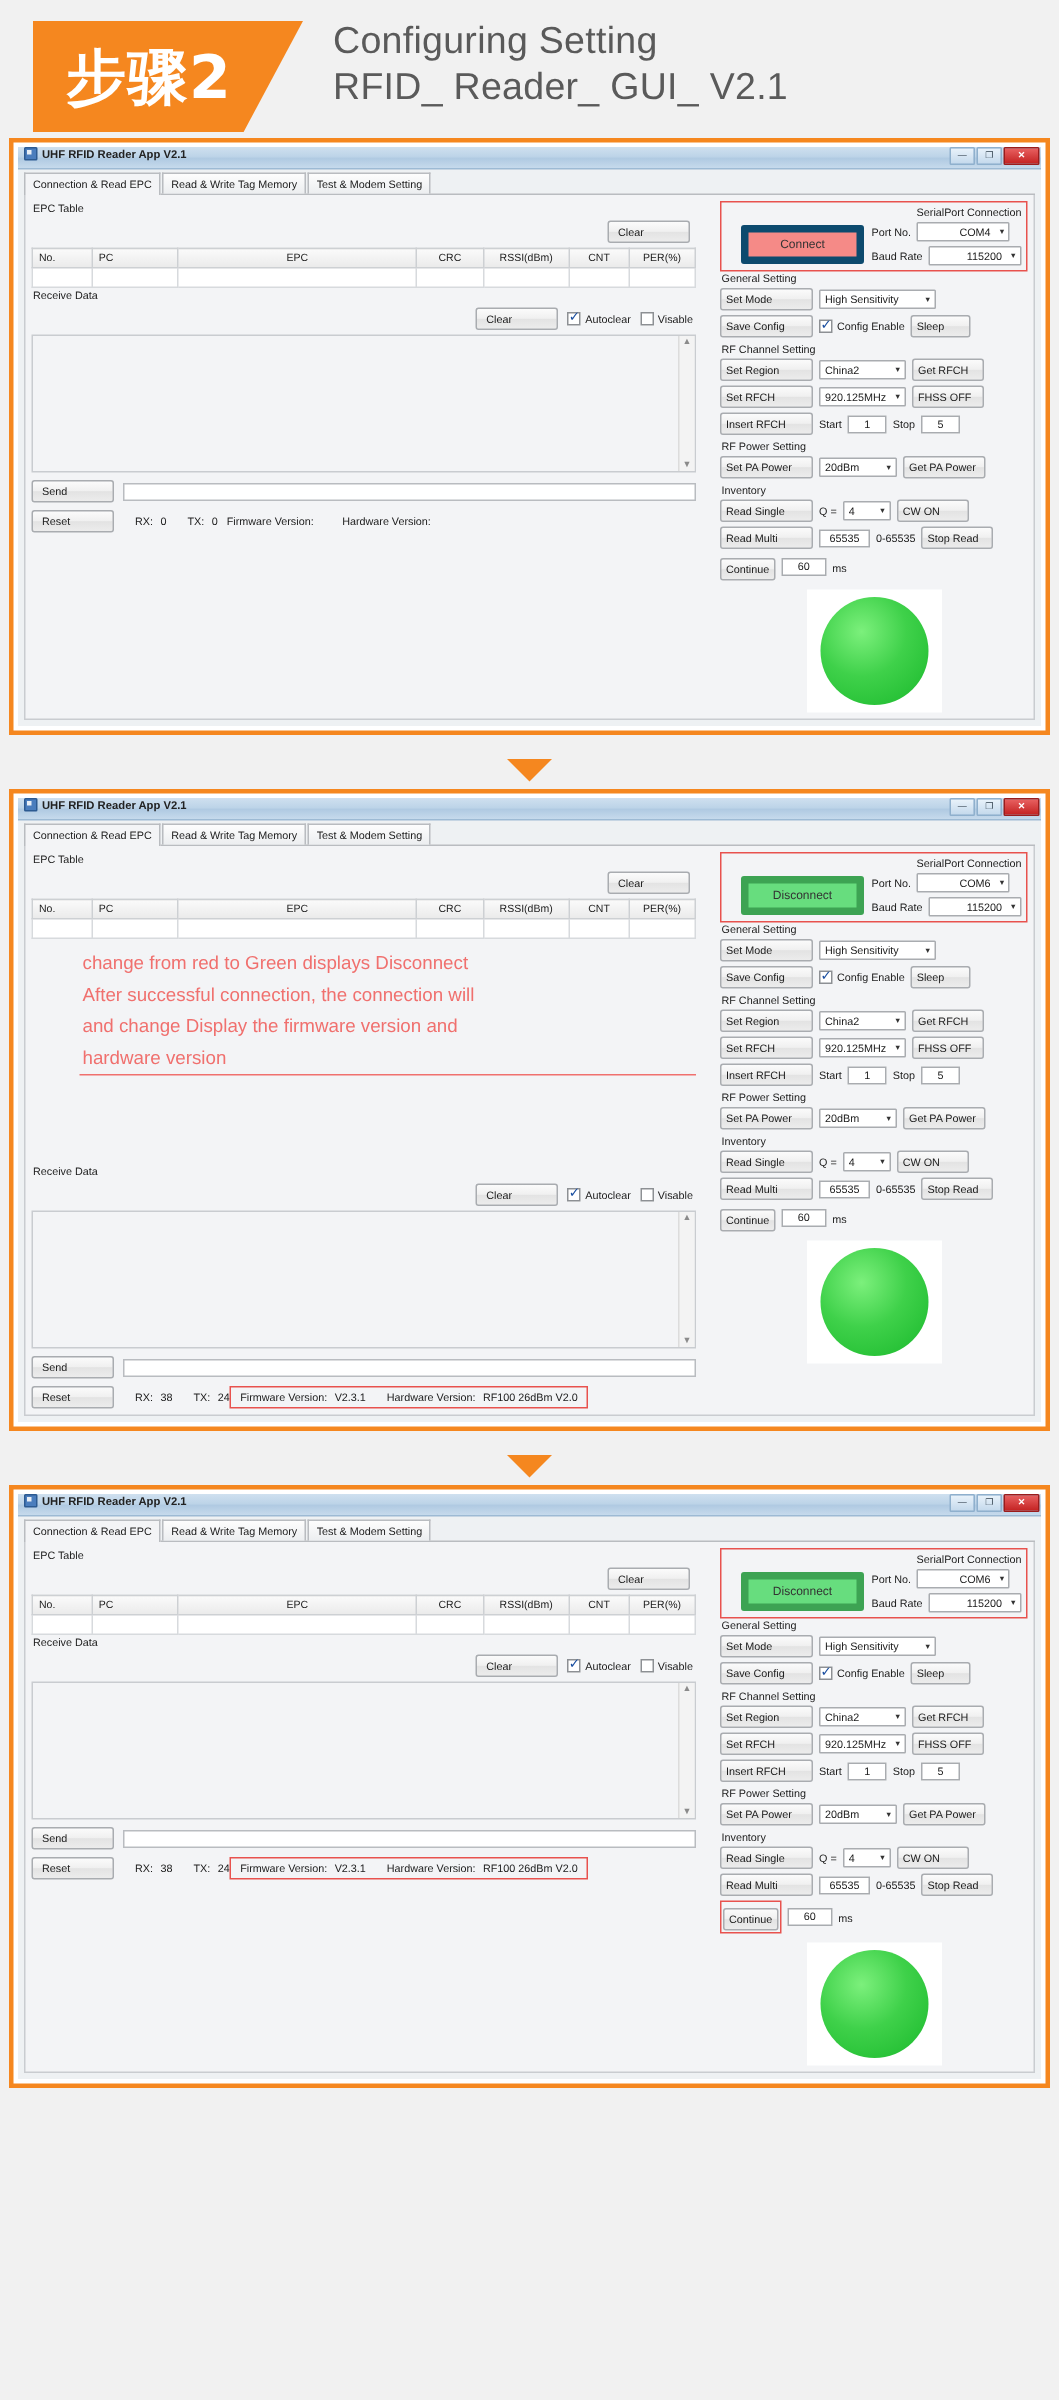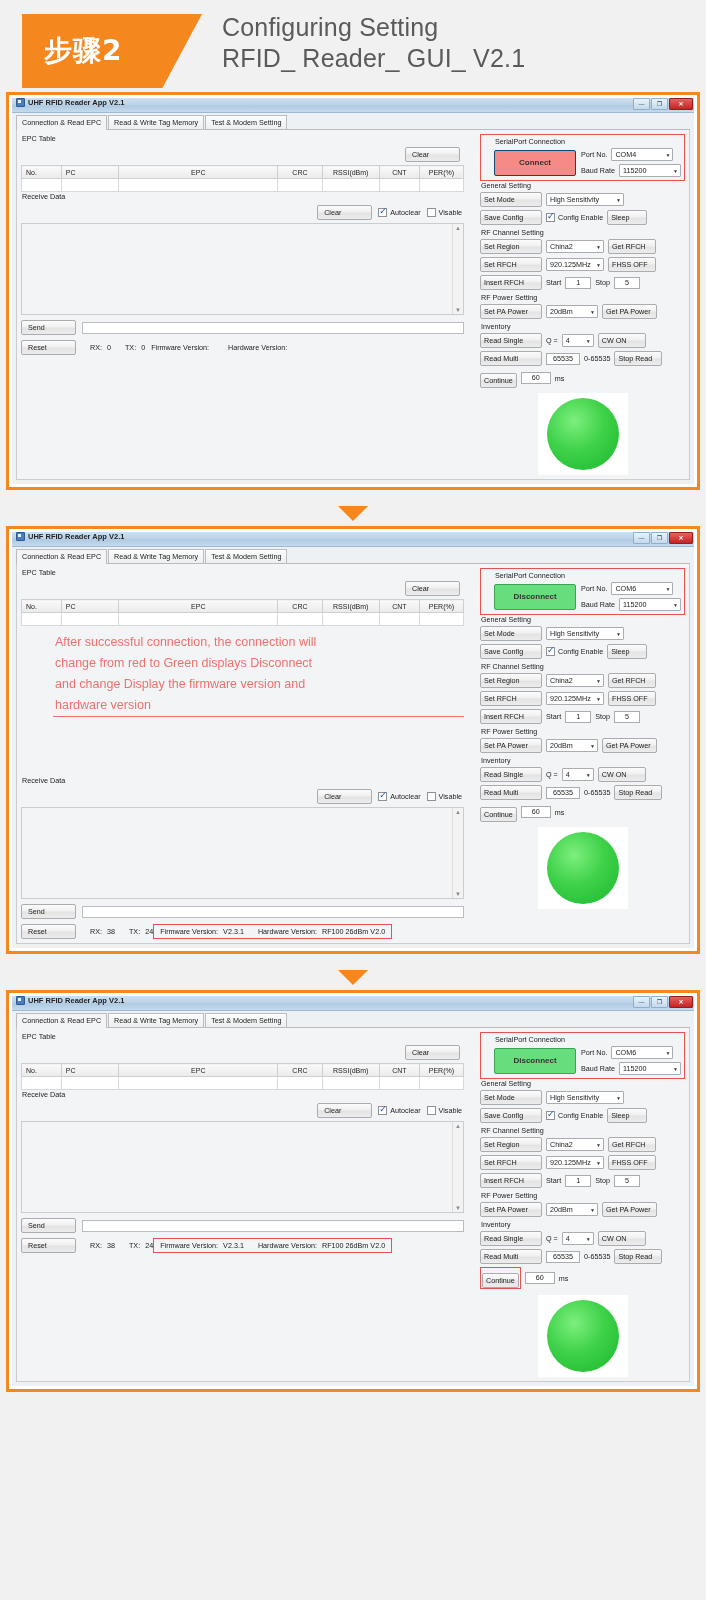--- a/index.html
+++ b/index.html
@@ -13,21 +13,21 @@
 
   
   .header { position:relative; height:92px; background:#f1f1f1; }
   .step-badge {
     position:absolute; left:22px; top:14px; width:180px; height:74px;
     background:#f5871f;
     clip-path: polygon(0 0, 100% 0, 78% 100%, 0 100%);
     display:flex; align-items:center; justify-content:flex-start;
   }
   .step-badge-text {
-    color:#fff; font-size:28px; font-weight:700; margin-left:22px;
+    color:#fff; font-size:40px; font-weight:700; margin-left:22px;
     letter-spacing:1px; font-family:"DejaVu Sans", sans-serif;
   }
   .header-title {
     position:absolute; left:222px; top:12px; right:8px;
     color:#5a5a5a; font-size:25px; line-height:31px; font-weight:400;
     font-family:"Liberation Sans", sans-serif; letter-spacing:.2px;
   }
   .header-title div { white-space:nowrap; }
 
   
@@ -154,25 +154,25 @@
     line-height:13px;
   }
   .txtin {
     font-size:7.2px; color:#1b1b1b; border:1px solid #a9acb0; background:#fff;
     height:12px; line-height:10px; padding:0 3px; text-align:center; min-width:26px;
   }
   .plainlbl { font-size:7.2px; color:#1b1b1b; white-space:nowrap; }
   .btn.rb { min-width:62px; padding:2px 3px; }
   .btn.rb2 { min-width:58px; padding:2px 3px; }
 
-  .conn-box { border:1.5px solid #e8524e; padding:2px 3px 3px 13px; }
+  .conn-box { border:1.5px solid #e8524e; padding:2px 3px 3px 13px;text-align:right; }
   .connect-btn {
-    width:86px; height:26px; border:1px solid #0c4a6e; border-radius:2px;
+    width:86px; height:26px; border:5px solid #0c4a6e; border-radius:2px;
     background:#f58a87; color:#333; font-size:8px;
-    display:flex; align-items:center; justify-content:center; cursor:pointer;font-weight:bold;
+    display:flex; align-items:center; justify-content:center; cursor:pointer;
   }
   .connect-btn.green { background:#67dd7e; border-color:#3da353; }
   .conn-inner { display:flex; align-items:center; gap:5px; }
   .conn-fields { display:flex; flex-direction:column; gap:3px; }
   .conn-frow { display:flex; align-items:center; gap:4px; }
 
   .led-wrap { margin-top:6px; display:flex; justify-content:center; }
   .led {
     width:72px;height:72px;border-radius:50%;
     background:radial-gradient(circle at 38% 32%, #7cf07c 0%, #3fd14a 45%, #19b82b 100%);
@@ -439,22 +439,22 @@
                   <td></td>
                     <td></td>
                     <td></td>
                   <td></td>
                 </tr>
               </tbody>
             </table>
 
             <div class="anno-area">
               <div class="anno" style="padding-top: 6px;">
+                  <div>change from red to Green displays Disconnect</div>
                   <div>After successful connection, the connection will</div>
-                  <div>change from red to Green displays Disconnect</div>
                   <div>and change Display the firmware version and</div>
                   <div>hardware version</div>
                 </div>
               <div class="anno-underline"></div>
             </div>
 
             <div class="grouplabel">Receive Data</div>
             <div class="rd-head">
               <div class="btn wide">Clear</div>
               <div class="chk">

